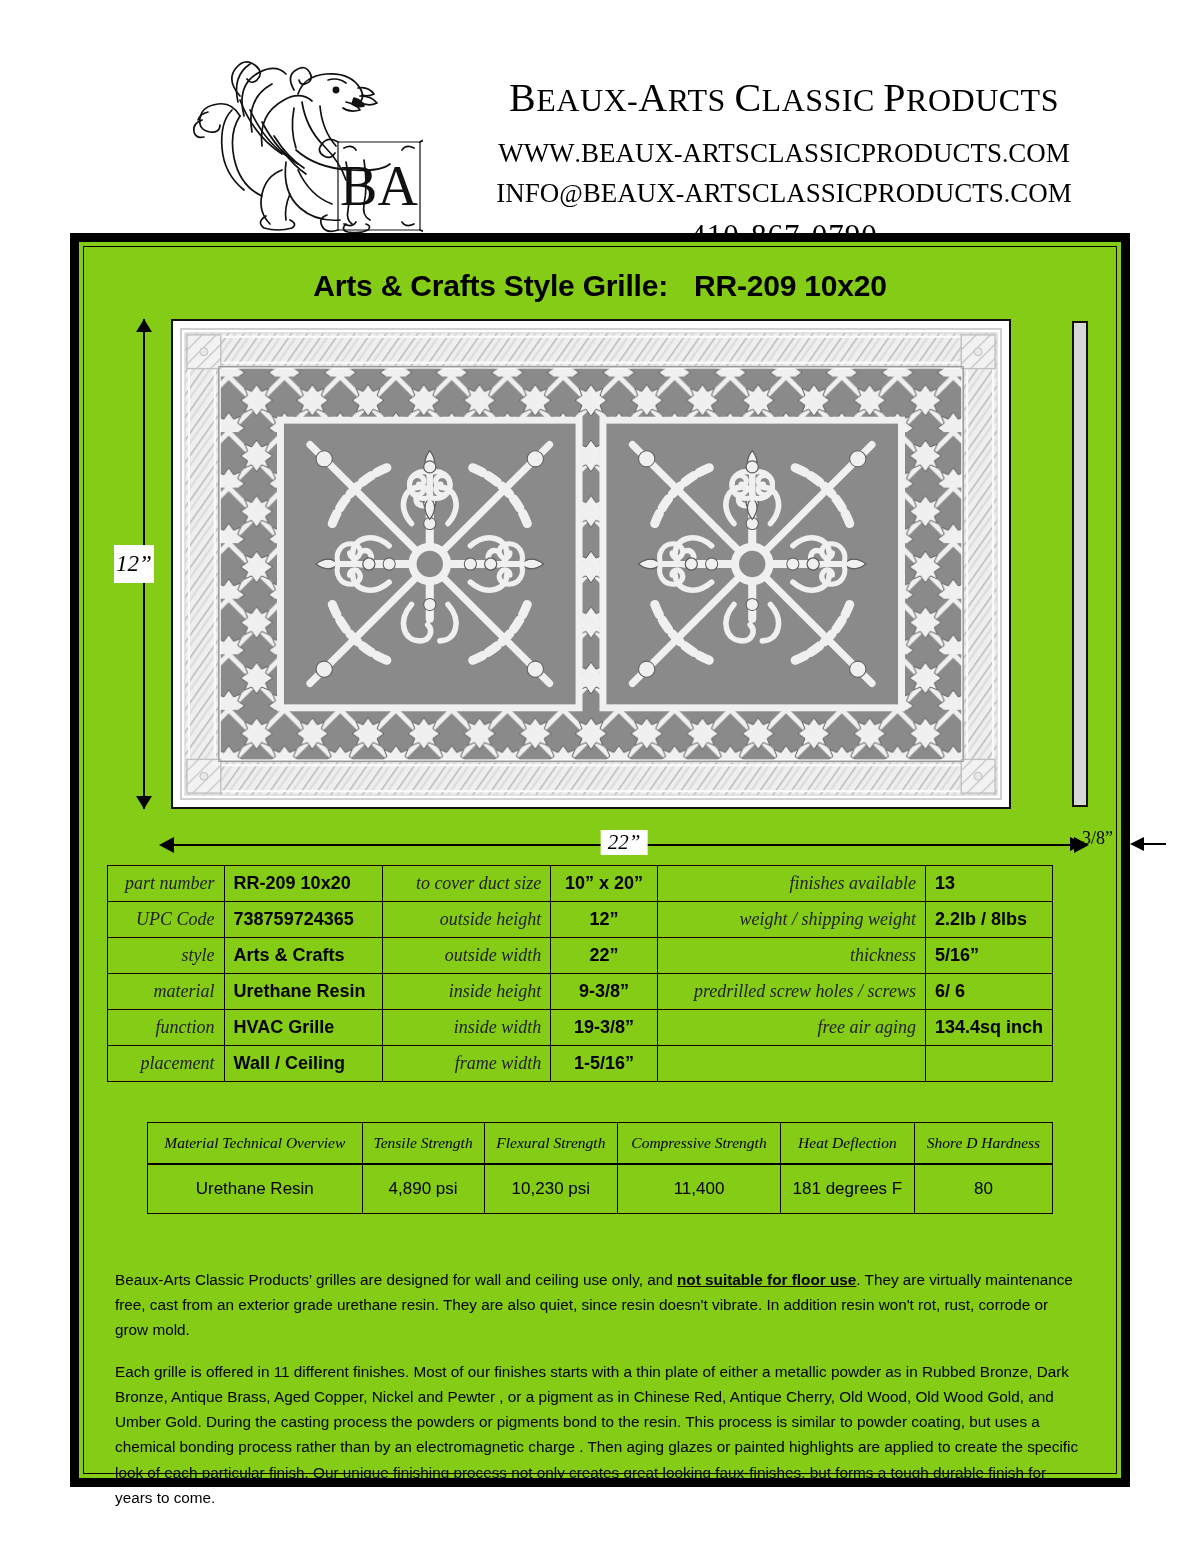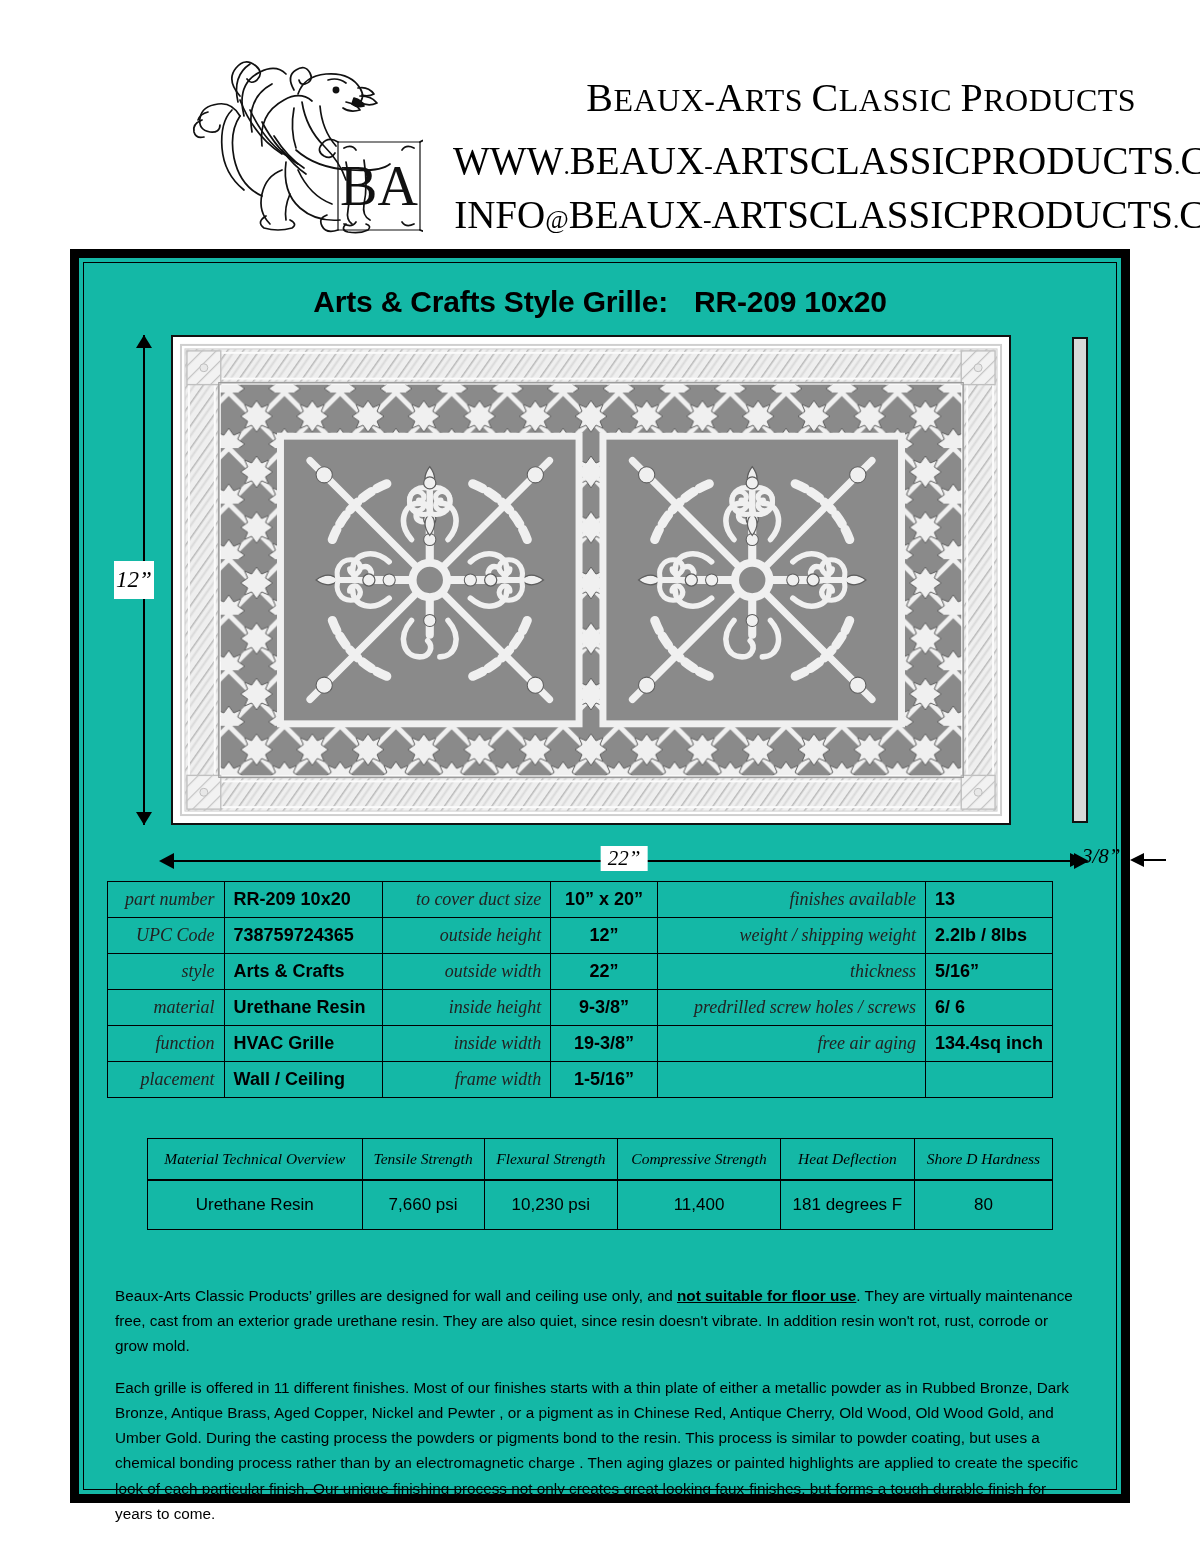--- a/index.html
+++ b/index.html
@@ -6,27 +6,27 @@
   body{width:1200px;height:1553px;font-family:"Liberation Sans",sans-serif;color:#000;position:relative;overflow:hidden;}
 
   
   .header{display:flex;align-items:flex-start;padding:46px 0 0 0;height:190px;box-sizing:border-box;}
   .logo-wrap{width:245px;margin-left:178px;flex:none;position:relative;top:4px;}
   .logo-wrap svg{display:block;}
   .head-text{margin-left:30px;padding-top:28px;text-align:center;flex:1;margin-right:85px;}
   .company{font-family:"Liberation Serif",serif;font-size:32px;letter-spacing:.5px;white-space:nowrap;}
   .company .cap{font-size:40px;}
   .contact{font-family:"Liberation Serif",serif;font-size:25.5px;margin-top:17px;white-space:nowrap;}
-  .contact .cap{font-size:39px;}
+  .contact .cap{font-size:27px;}
   .contact2{margin-top:9px;}
   .phone{font-family:"Liberation Serif",serif;font-size:31px;margin-top:9px;letter-spacing:1px;}
 
   
-  .frame-outer{position:absolute;left:70px;top:249px;width:1060px;height:1254px;
-     border:9px solid #000;box-sizing:border-box;background:#14b8a6;}
+  .frame-outer{position:absolute;left:70px;top:233px;width:1060px;height:1254px;
+     border:9px solid #000;box-sizing:border-box;background:#84cc16;}
   .frame-inner{position:absolute;left:4px;top:4px;right:4px;bottom:4px;border:1.5px solid #000;box-sizing:border-box;}
   .frame-content{position:absolute;left:0;top:0;right:0;bottom:0;}
 
   
   .doc-title{text-align:center;font-size:30px;font-weight:bold;padding-top:27px;letter-spacing:-.2px;}
   .doc-title .gap{display:inline-block;width:26px;}
 
   
   .draw-area{position:relative;height:530px;margin-top:10px;}
   .grille-box{position:absolute;left:92px;top:6px;width:840px;height:490px;border:2.5px solid #111;box-sizing:border-box;background:#fff;}
@@ -43,21 +43,21 @@
   .vdim .lab{position:absolute;left:-10px;top:50%;transform:translateY(-50%);background:#fff;font-family:"Liberation Serif",serif;font-style:italic;font-size:23px;padding:6px 2px;}
 
   
   .hdim{position:absolute;left:80px;top:515px;width:930px;height:34px;}
   .hdim .line{position:absolute;left:10px;top:16px;right:14px;height:1.8px;background:#000;}
   .hdim .ar-l{position:absolute;left:0;top:9px;width:0;height:0;border-top:8px solid transparent;border-bottom:8px solid transparent;border-right:15px solid #000;}
   .hdim .ar-r{position:absolute;right:0;top:9px;width:0;height:0;border-top:8px solid transparent;border-bottom:8px solid transparent;border-left:15px solid #000;}
   .hdim .lab{position:absolute;left:50%;top:2px;transform:translateX(-50%);background:#fff;font-family:"Liberation Serif",serif;font-style:italic;font-size:21px;padding:0 7px;}
 
   .tdim{position:absolute;left:975px;top:515px;width:110px;height:34px;}
-  .tdim .lab{position:absolute;left:28px;top:0px;font-family:"Liberation Serif",serif;font-style:italic;font-size:21px;}
+  .tdim .lab{position:absolute;left:28px;top:0px;font-family:"Liberation Serif",serif;font-size:18px;}
   .tdim .ar-in-l{position:absolute;left:16px;top:9px;width:0;height:0;border-top:7px solid transparent;border-bottom:7px solid transparent;border-left:14px solid #000;}
   .tdim .ar-in-r{position:absolute;left:76px;top:9px;width:0;height:0;border-top:7px solid transparent;border-bottom:7px solid transparent;border-right:14px solid #000;}
   .tdim .tail{position:absolute;left:90px;top:15px;width:22px;height:1.8px;background:#000;}
 
   
   .spec-wrap{margin:22px 68px 0 28px;}
   table{border-collapse:collapse;width:100%;}
   .spec td{border:1.4px solid #000;height:35px;padding:0 9px;font-size:18px;white-space:nowrap;}
   .lbl{font-family:"Liberation Serif",serif;font-style:italic;font-size:19px;text-align:right;color:#222;}
   .val{font-weight:bold;font-size:18.5px;}
@@ -387,21 +387,21 @@
               <td class="th">Tensile Strength</td>
               <td class="th">Flexural Strength</td>
               <td class="th">Compressive Strength</td>
               <td class="th">Heat Deflection</td>
               <td class="th">Shore D Hardness</td>
             </tr>
           </thead>
       <tbody>
             <tr>
               <td class="td">Urethane Resin</td>
-              <td class="td">7,660 psi</td>
+              <td class="td">4,890 psi</td>
               <td class="td">10,230 psi</td>
               <td class="td">11,400</td>
               <td class="td">181 degrees F</td>
               <td class="td">80</td>
             </tr>
           </tbody>
     </table>
   </div>
 
   <div class="paras">

